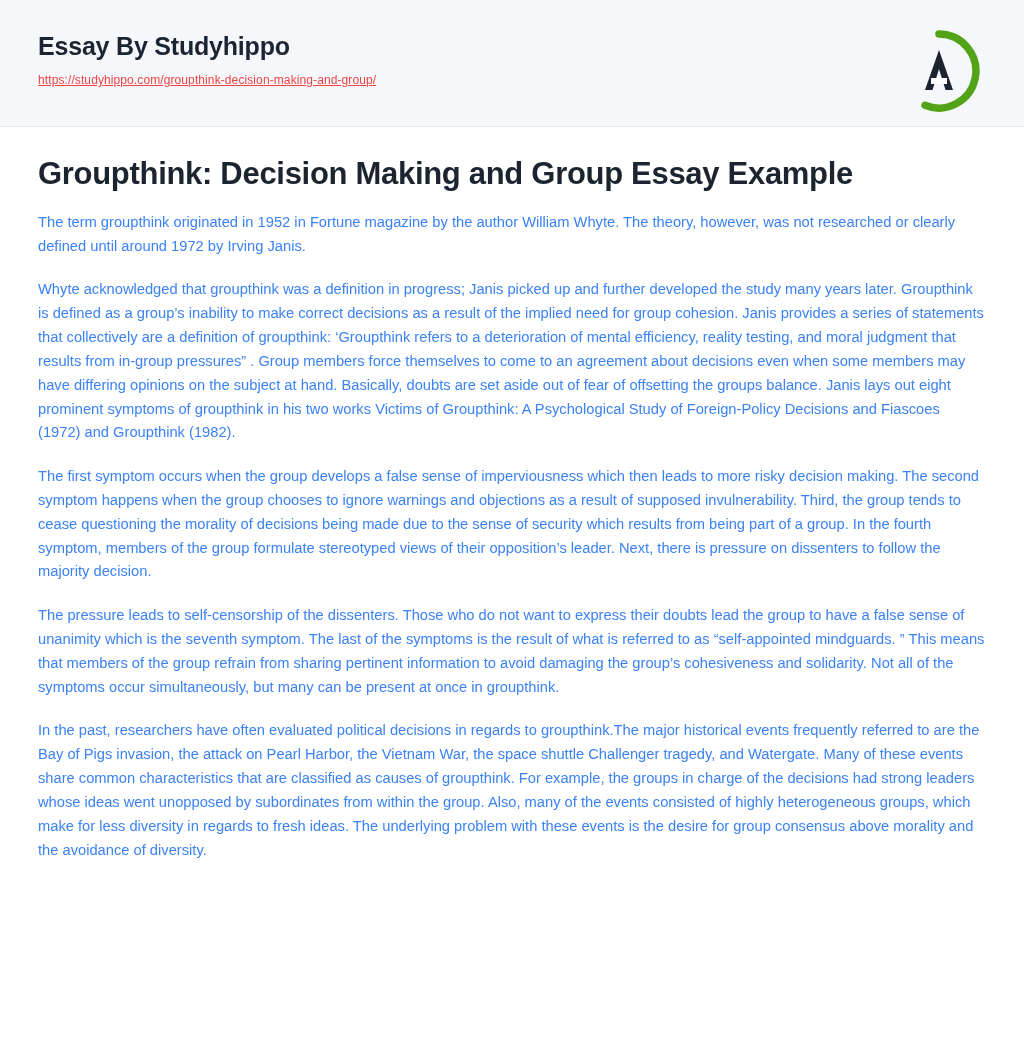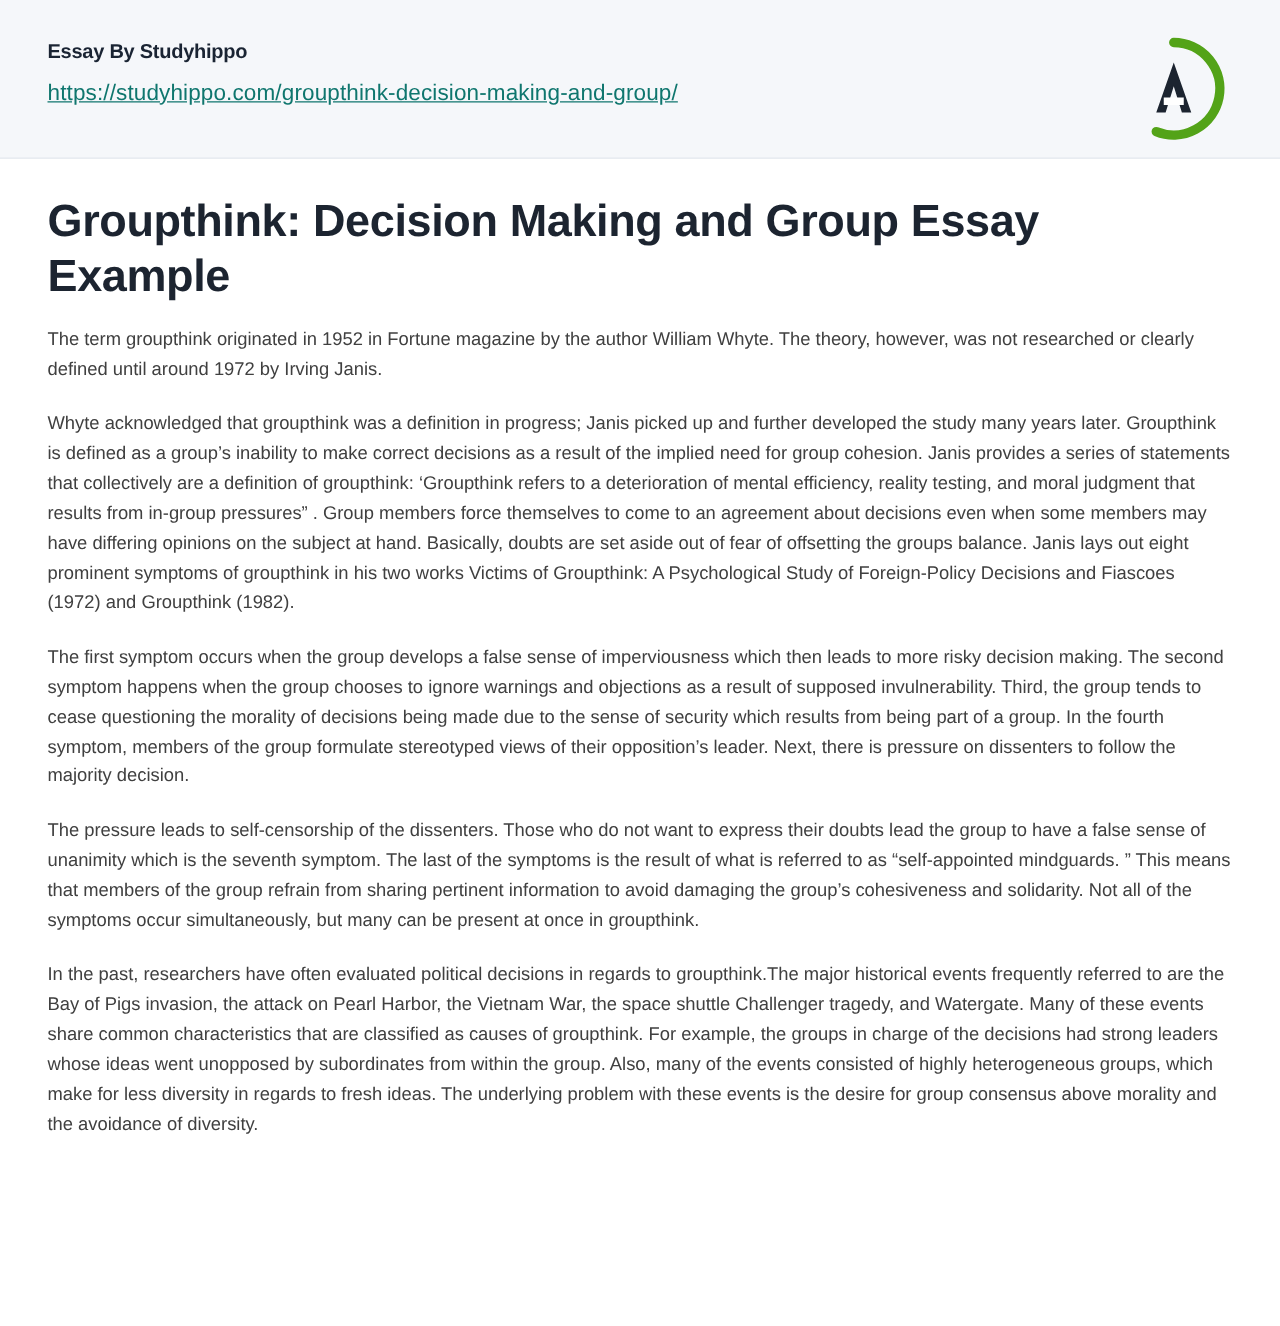--- a/index.html
+++ b/index.html
@@ -25,54 +25,54 @@
     display: flex;
     justify-content: space-between;
     align-items: flex-start;
   }
   .brand-block {
     display: flex;
     flex-direction: column;
     gap: 14px;
   }
   .brand-title {
-    font-size: 16px;
+    font-size: 25px;
     font-weight: bold;
     color: #1a2433;
     letter-spacing: -0.2px;
     line-height: 1;
   }
   .brand-url {
-    font-size: 18px;
-    color: #0f766e;
+    font-size: 12px;
+    color: #ef4444;
     letter-spacing: 0.1px;
   }
   .logo-wrap {
     width: 86px;
     height: 86px;
     margin-top: -6px;
     margin-right: 4px;
     position: relative;
   }
   
   .article {
     padding: 28px 38px 30px 38px;
   }
   .article-title {
-    font-size: 36px;
+    font-size: 31px;
     font-weight: bold;
     color: #1c2430;
     line-height: 1.22;
     margin: 0 0 18px 0;
     letter-spacing: -0.3px;
   }
   .article p {
     font-size: 14.7px;
     line-height: 1.62;
-    color: #404040;
+    color: #3b82f6;
     margin: 12px 0 20px 0;
     text-align: left;
   }
   .article p:last-child { margin-bottom: 0; }
 </style>
 </head>
 <body>
 
 <div class="page">
 

